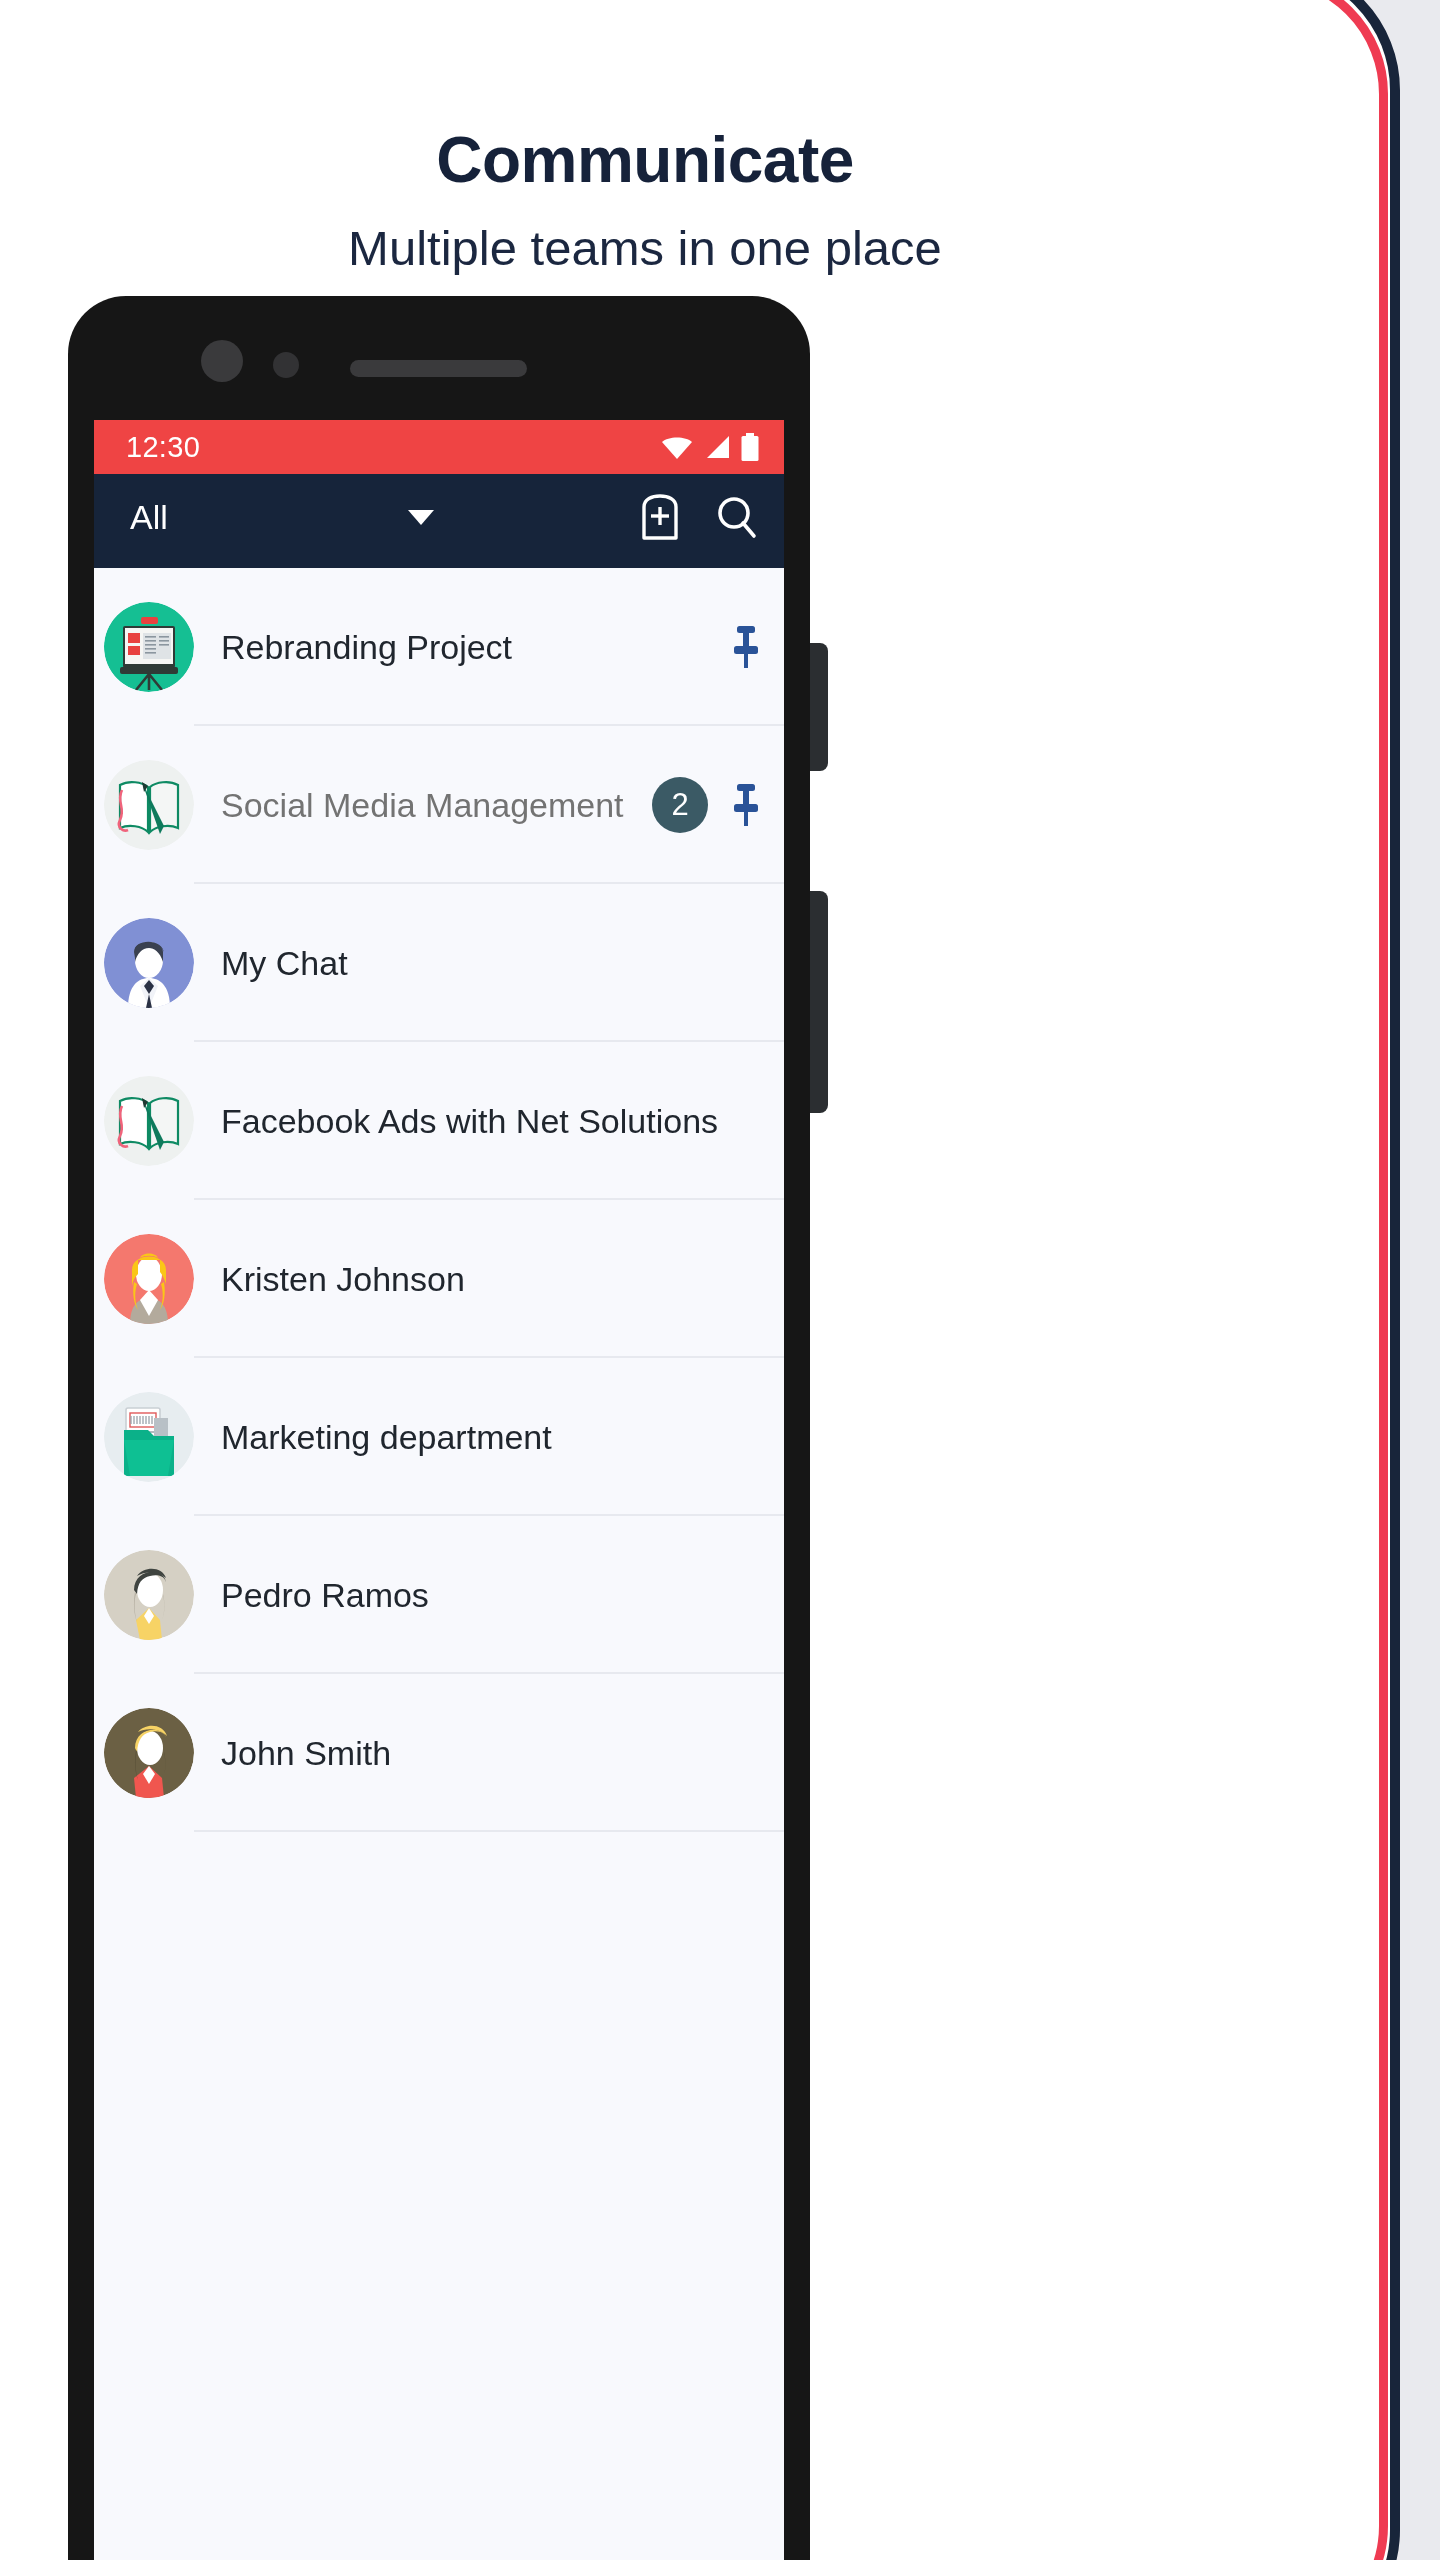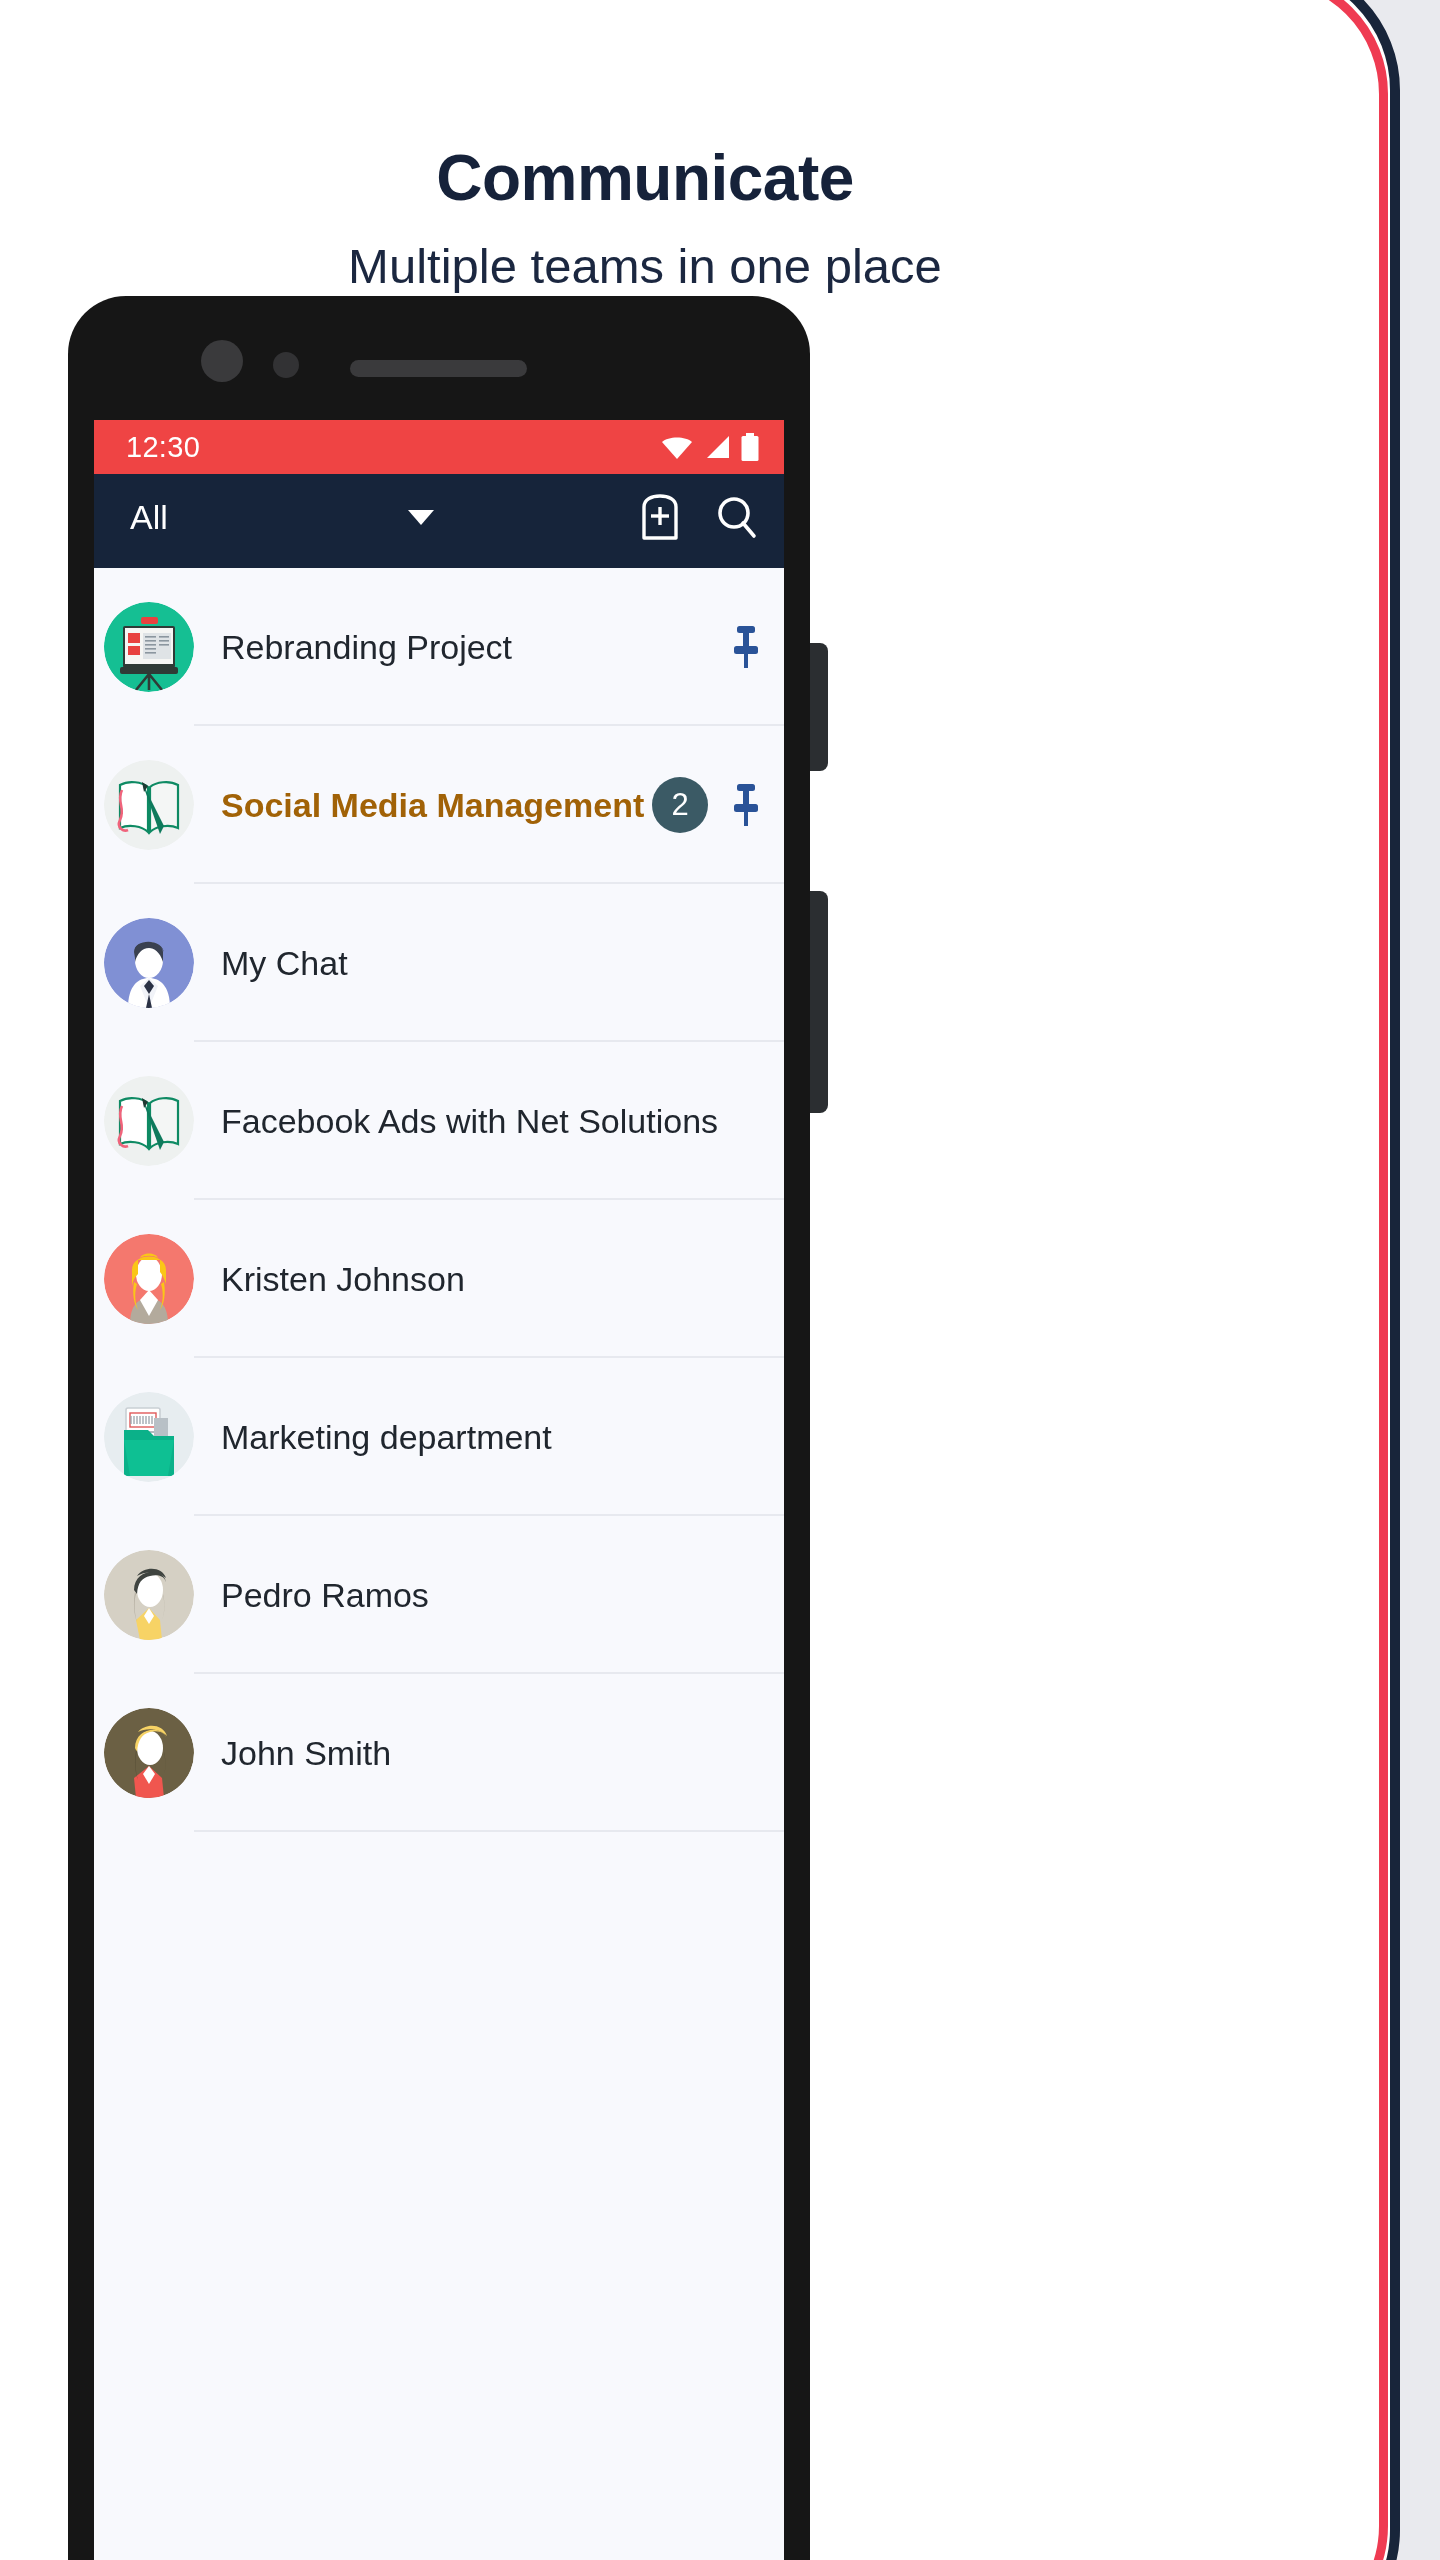--- a/index.html
+++ b/index.html
@@ -42,21 +42,21 @@
     top: -16px;
     width: 1472px;
     height: 2652px;
     border-radius: 114px;
     background: #ffffff;
   }
 
   
   .headings {
     position: absolute;
-    left: 0; top: 146px;
+    left: 0; top: 128px;
     width: 1290px;
     text-align: center;
   }
   .headline {
     font-size: 64px;
     font-weight: bold;
     color: #16223a;
     letter-spacing: -0.5px;
     line-height: 1;
   }
@@ -200,21 +200,21 @@
     width: 23px; height: 23px;
     border-radius: 50%;
     background: #12c28b;
   }
   .chat-title {
     margin-left: 27px;
     font-size: 34px;
     color: #20262e;
     white-space: nowrap;
   }
-  .chat-title.unread { font-weight: bold; color: #a16207; }
+  .chat-title.unread { font-weight: normal; color: #737373; }
   .row-right {
     margin-left: auto;
     display: flex;
     align-items: center;
     gap: 22px;
     padding-right: 22px;
   }
   .badge {
     width: 56px; height: 56px;
     border-radius: 50%;

